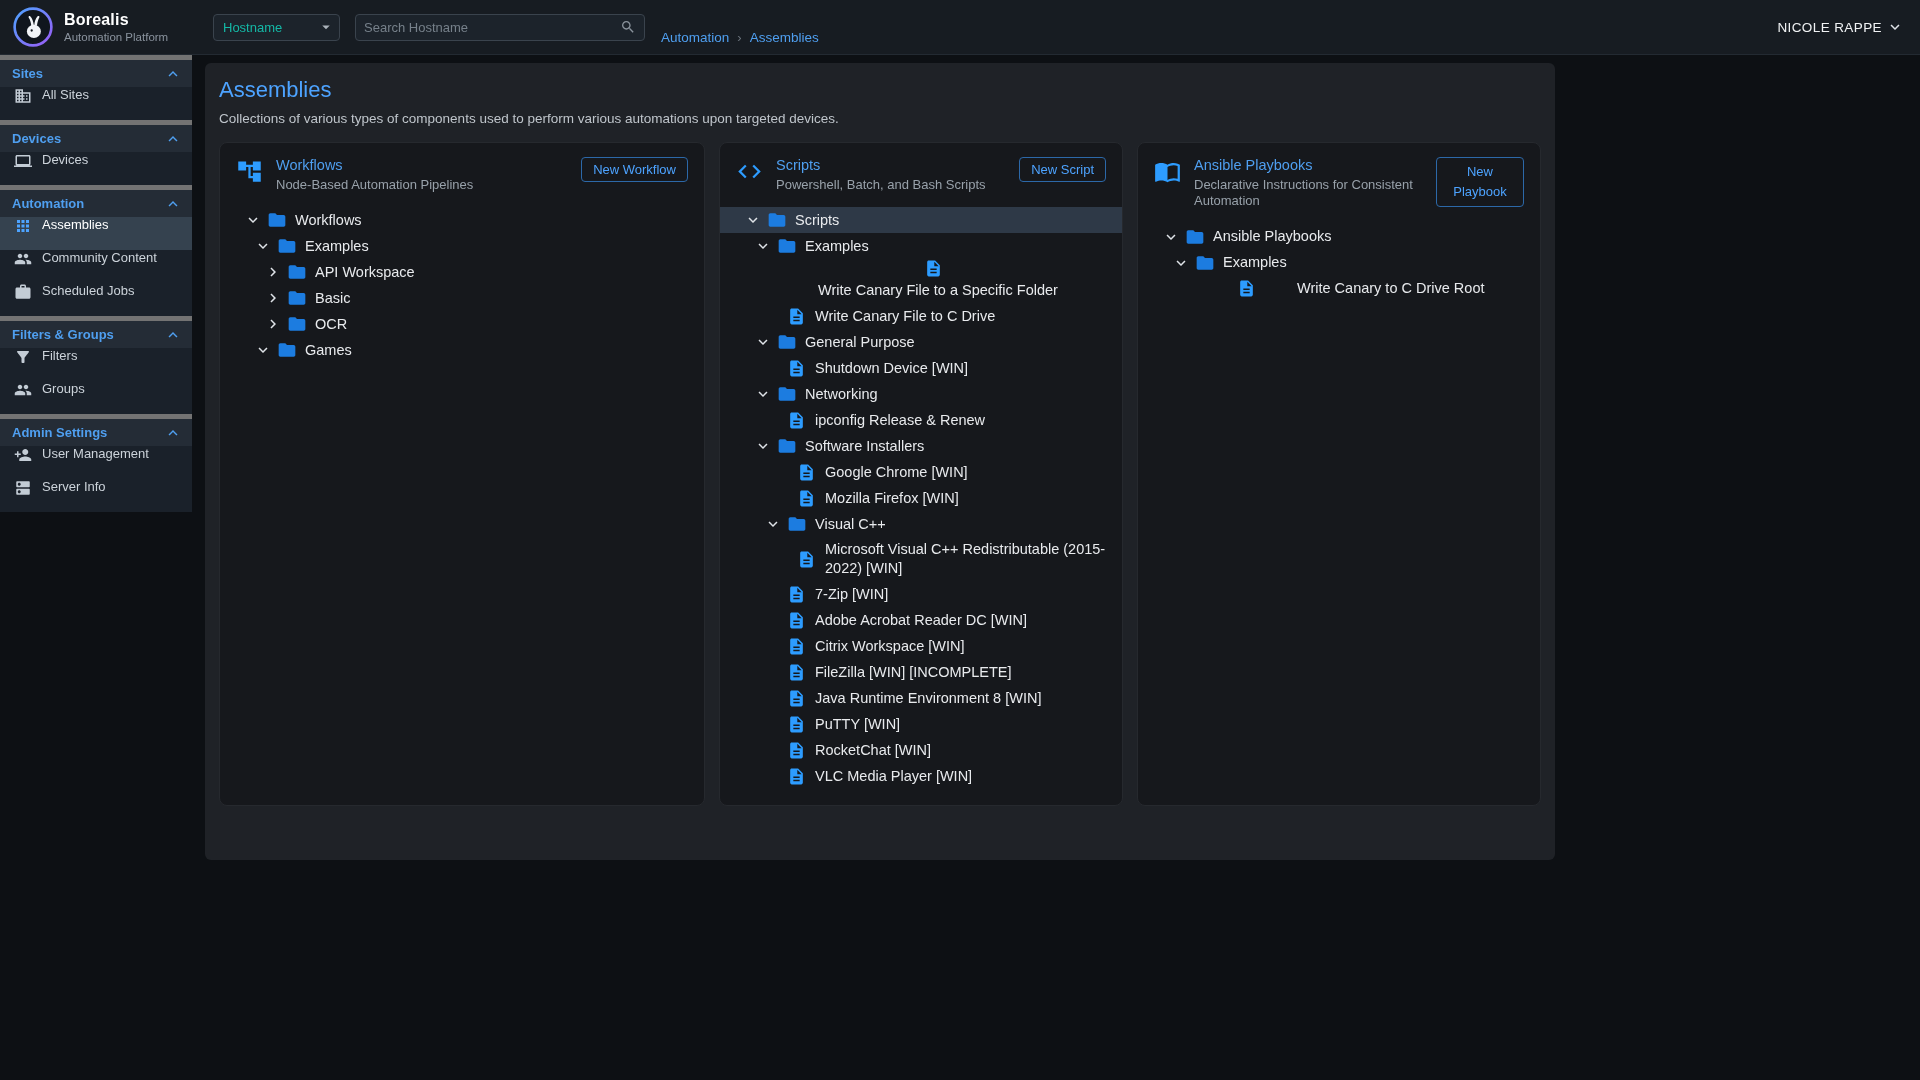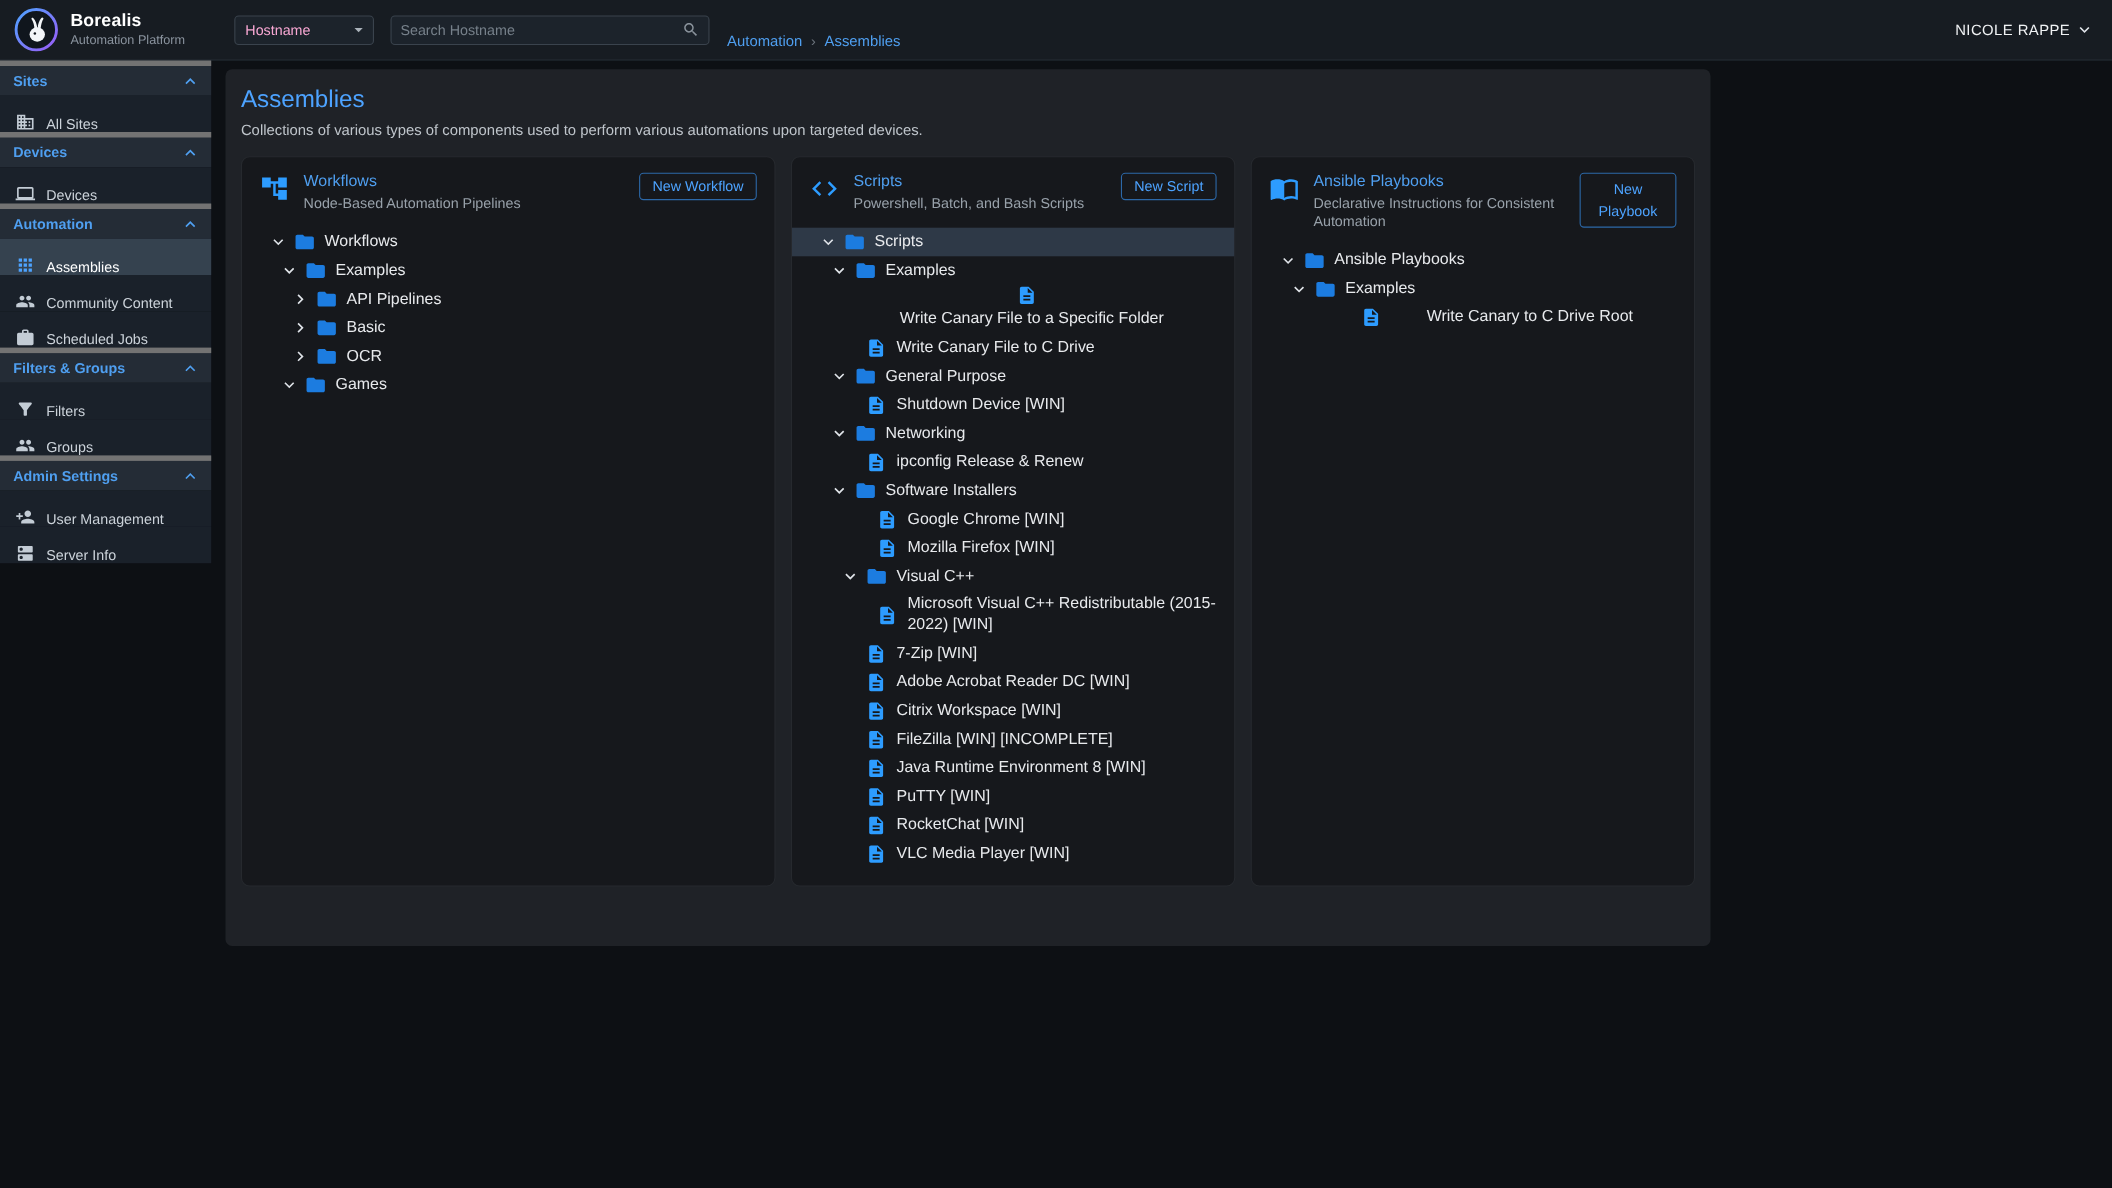--- a/index.html
+++ b/index.html
@@ -9,40 +9,40 @@
 
   
   .topbar { height:55px; background:#171c22; border-bottom:1px solid #232a32;
     display:flex; align-items:center; }
   .brand { width:213px; flex-shrink:0; display:flex; align-items:center; gap:10px; padding-left:12px; }
   .logo { width:42px; height:42px; }
   .app-name { font-size:16px; font-weight:bold; color:#ffffff; letter-spacing:.2px; }
   .app-sub { font-size:11.5px; color:#8a939e; margin-top:2px; }
   .hostname { width:127px; height:27px; background:#1c232b; border:1px solid #3a434d; border-radius:4px;
     display:flex; align-items:center; justify-content:space-between; padding:0 4px 0 9px;
-    font-size:13px; color:#f9a8d4; cursor:pointer; }
+    font-size:13px; color:#14b8a6; cursor:pointer; }
   .search { width:290px; height:27px; margin-left:15px; background:#1c232b; border:1px solid #3a434d;
     border-radius:4px; display:flex; align-items:center; padding:0 8px; }
   .search input { flex:1; background:transparent; border:none; outline:none; color:#cfd6dd;
     font-size:13px; font-family:inherit; }
   .search input::placeholder { color:#76808a; }
   .breadcrumb { margin-left:16px; display:flex; align-items:center; gap:8px; font-size:13.5px;
     align-self:flex-start; margin-top:30px; }
   .breadcrumb a { color:#4f9ff0; text-decoration:none; cursor:pointer; }
   .breadcrumb .sep { color:#6b737c; font-size:13px; }
   .user { margin-left:auto; margin-right:16px; display:flex; align-items:center; gap:4px;
     font-size:13.5px; color:#f0f2f4; cursor:pointer; letter-spacing:.4px; }
 
   
   .layout { display:flex; height:1025px; }
   .sidebar { width:192px; flex-shrink:0; }
   .side-section { height:32px; background:#242c36; border-top:5px solid #737373;
     display:flex; align-items:center; justify-content:space-between; padding:0 10px 0 12px; cursor:pointer; }
   .side-sec-label { color:#4f9ff0; font-size:13px; font-weight:bold; }
-  .side-item { height:33px; background:#1a212a; display:flex; align-items:flex-end; gap:10px;
+  .side-item { height:33px; background:#1a212a; display:flex; align-items:flex-start; gap:10px;
     padding:0 14px; font-size:13px; color:#ccd3da; cursor:pointer; }
   .side-item.selected { background:#35424f; color:#ffffff; }
   .side-ic { width:18px; display:flex; }
 
   .main { flex:1; padding:8px 0 0 13px; }
   .panel { width:1350px; background:#1f2227; border-radius:6px; padding:14px 14px 54px 14px; }
   .page-title { font-size:22px; font-weight:normal; color:#4da3ff; }
   .page-desc { font-size:13.5px; color:#bfc5cb; margin-top:8px; }
 
   .cards { display:grid; grid-template-columns:486px 404px 404px; gap:14px; margin-top:16px;
@@ -287,21 +287,21 @@
                 <span class="caret" data-name="chevron-right-icon">
                   <svg viewBox="0 0 24 24" width="18" height="18">
                     <path d="M10 6 8.59 7.41 13.17 12l-4.58 4.59L10 18l6-6z" fill="#dfe3e8"></path>
                   </svg>
                 </span>
                 <span class="node-icon" data-name="folder-icon">
                   <svg viewBox="0 0 24 24" width="20" height="20">
                     <path d="M10 4H4c-1.1 0-1.99.9-1.99 2L2 18c0 1.1.9 2 2 2h16c1.1 0 2-.9 2-2V8c0-1.1-.9-2-2-2h-8l-2-2z" fill="#1c7ce0"></path>
                   </svg>
                 </span>
-                <span class="tree-label" data-name="tree-item-label">API Pipelines</span>
+                <span class="tree-label" data-name="tree-item-label">API Workspace</span>
               </div>
               <div class="tree-row" data-name="tree-item-folder" style="padding-left: 44px;">
                 <span class="caret" data-name="chevron-right-icon">
                   <svg viewBox="0 0 24 24" width="18" height="18">
                     <path d="M10 6 8.59 7.41 13.17 12l-4.58 4.59L10 18l6-6z" fill="#dfe3e8"></path>
                   </svg>
                 </span>
                 <span class="node-icon" data-name="folder-icon">
                   <svg viewBox="0 0 24 24" width="20" height="20">
                     <path d="M10 4H4c-1.1 0-1.99.9-1.99 2L2 18c0 1.1.9 2 2 2h16c1.1 0 2-.9 2-2V8c0-1.1-.9-2-2-2h-8l-2-2z" fill="#1c7ce0"></path>

